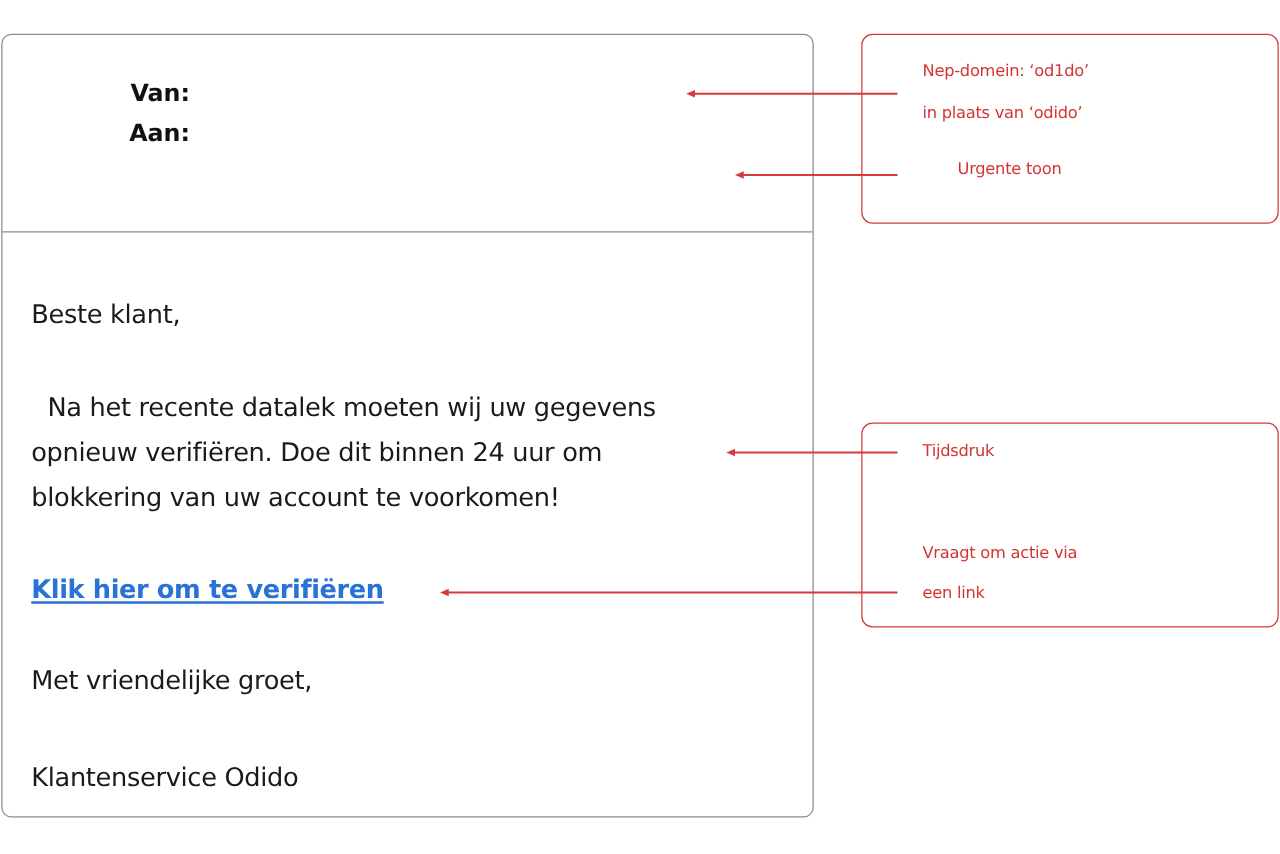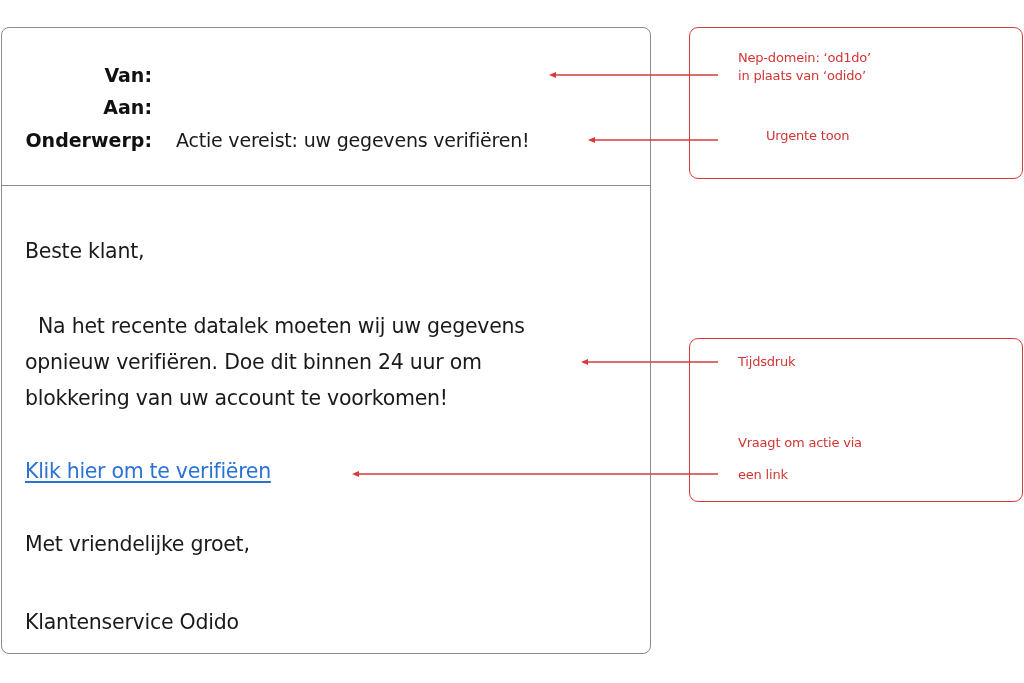--- a/index.html
+++ b/index.html
@@ -62,21 +62,21 @@
       left: 25px;
       white-space: nowrap;
       font-size: 20.5px;
       line-height: 36px;
       height: 36px;
       color: #1a1a1a;
       letter-spacing: -0.25px;
     }
     .link {
       color: #2a72d4;
-      font-weight: normal;
+      font-weight: bold;
       text-decoration: underline;
       text-underline-offset: 3px;
       cursor: pointer;
       letter-spacing: -0.3px;
     }
     .annot-box {
       position: absolute;
       border: 1.5px solid #d63b3b;
       border-radius: 9px;
       box-sizing: border-box;
@@ -103,24 +103,20 @@
 <body>
 
 <div class="email-box">
   <div class="email-header">
     <div class="hdr-row" style="top:32px;">
       <span class="hdr-label">Van:</span>
     </div>
     <div class="hdr-row" style="top:64px;">
       <span class="hdr-label">Aan:</span>
     </div>
-    <div class="hdr-row" style="top:97px;">
-      <span class="hdr-label">Onderwerp:</span>
-      <span class="hdr-value">Actie vereist: uw gegevens verifiëren!</span>
-    </div>
   </div>
 </div>
 
 <div class="body-line" style="top:233px;text-align:right;">Beste klant,</div>
 <div class="body-line" style="top:308px;margin-left:13px;">Na het recente datalek moeten wij uw gegevens</div>
 <div class="body-line" style="top:344px;">opnieuw verifiëren. Doe dit binnen 24 uur om</div>
 <div class="body-line" style="top:380px;">blokkering van uw account te voorkomen!</div>
 <div class="body-line" style="top:453px;">
   <span class="link">Klik hier om te verifiëren</span>
 </div>
@@ -137,17 +133,17 @@
     <line x1="592" y1="140" x2="718" y2="140"></line>
     <polygon points="588,140 595,137 595,143" stroke="none"></polygon>
     <line x1="585" y1="362" x2="718" y2="362"></line>
     <polygon points="581,362 588,359 588,365" stroke="none"></polygon>
     <line x1="356" y1="474" x2="718" y2="474"></line>
     <polygon points="352,474 359,471 359,477" stroke="none"></polygon>
   </g>
 </svg>
 
 <div class="annot-text" style="top:42px;">Nep-domein: ‘od1do’</div>
-<div class="annot-text" style="top:60px;text-align:center;">in plaats van ‘odido’</div>
+<div class="annot-text" style="top:75px;text-align:center;">in plaats van ‘odido’</div>
 <div class="annot-text" style="top:120px;margin-left:28px;">Urgente toon</div>
 <div class="annot-text" style="top:346px;">Tijdsdruk</div>
 <div class="annot-text" style="top:427px;">Vraagt om actie via</div>
 <div class="annot-text" style="top:459px;">een link</div>
 
 </body></html>

